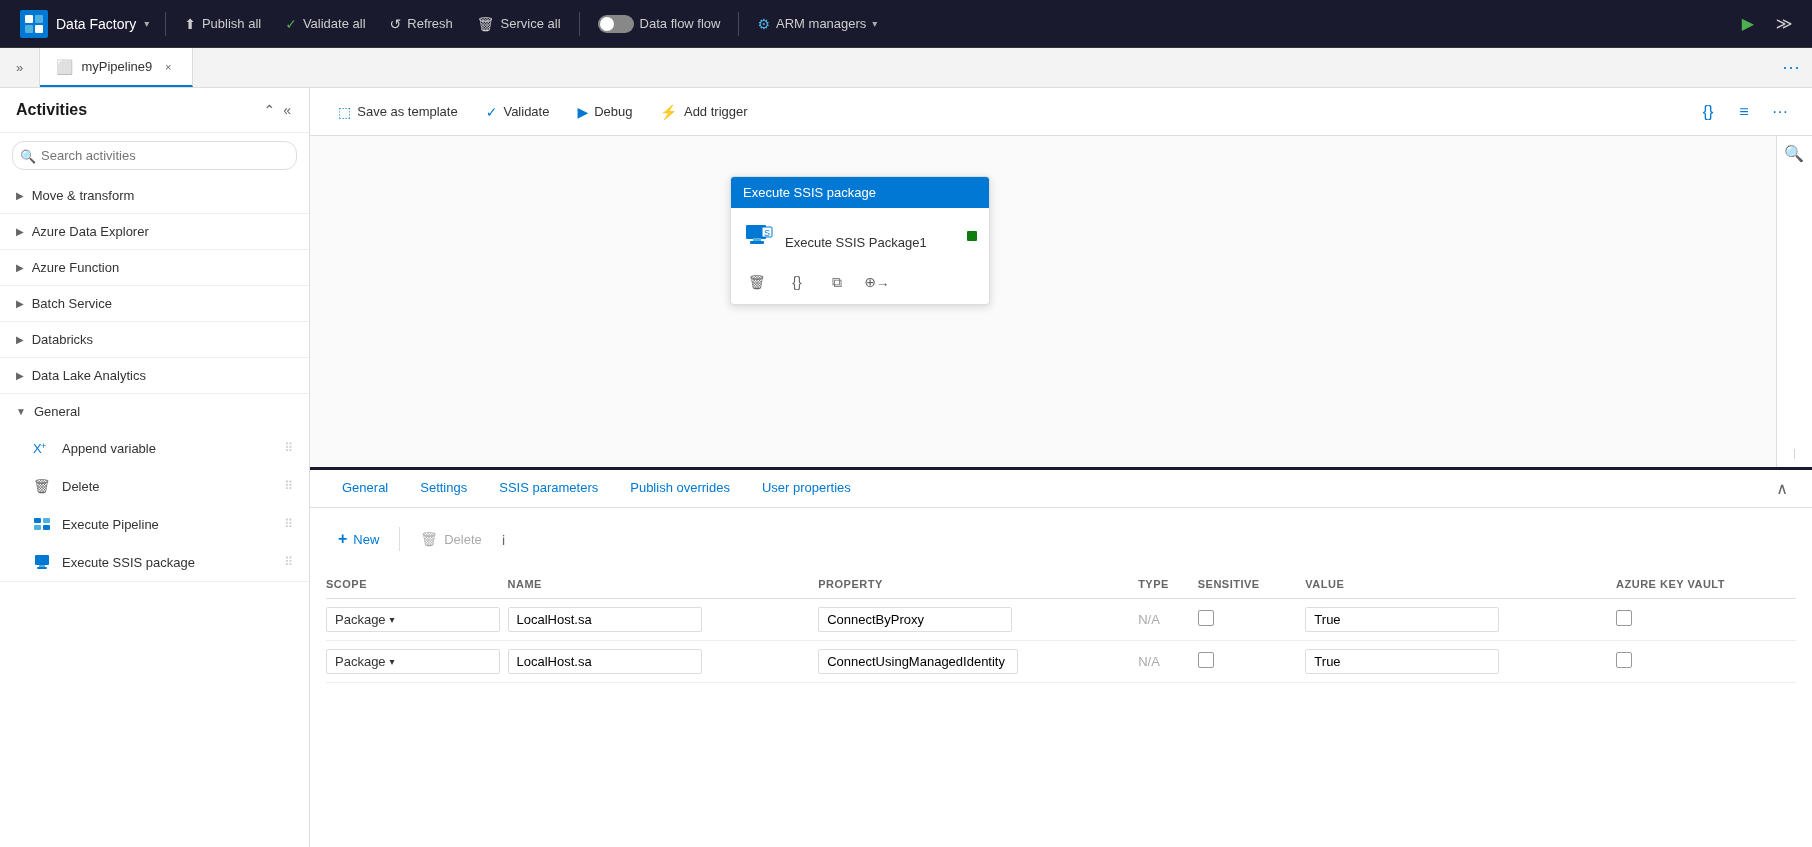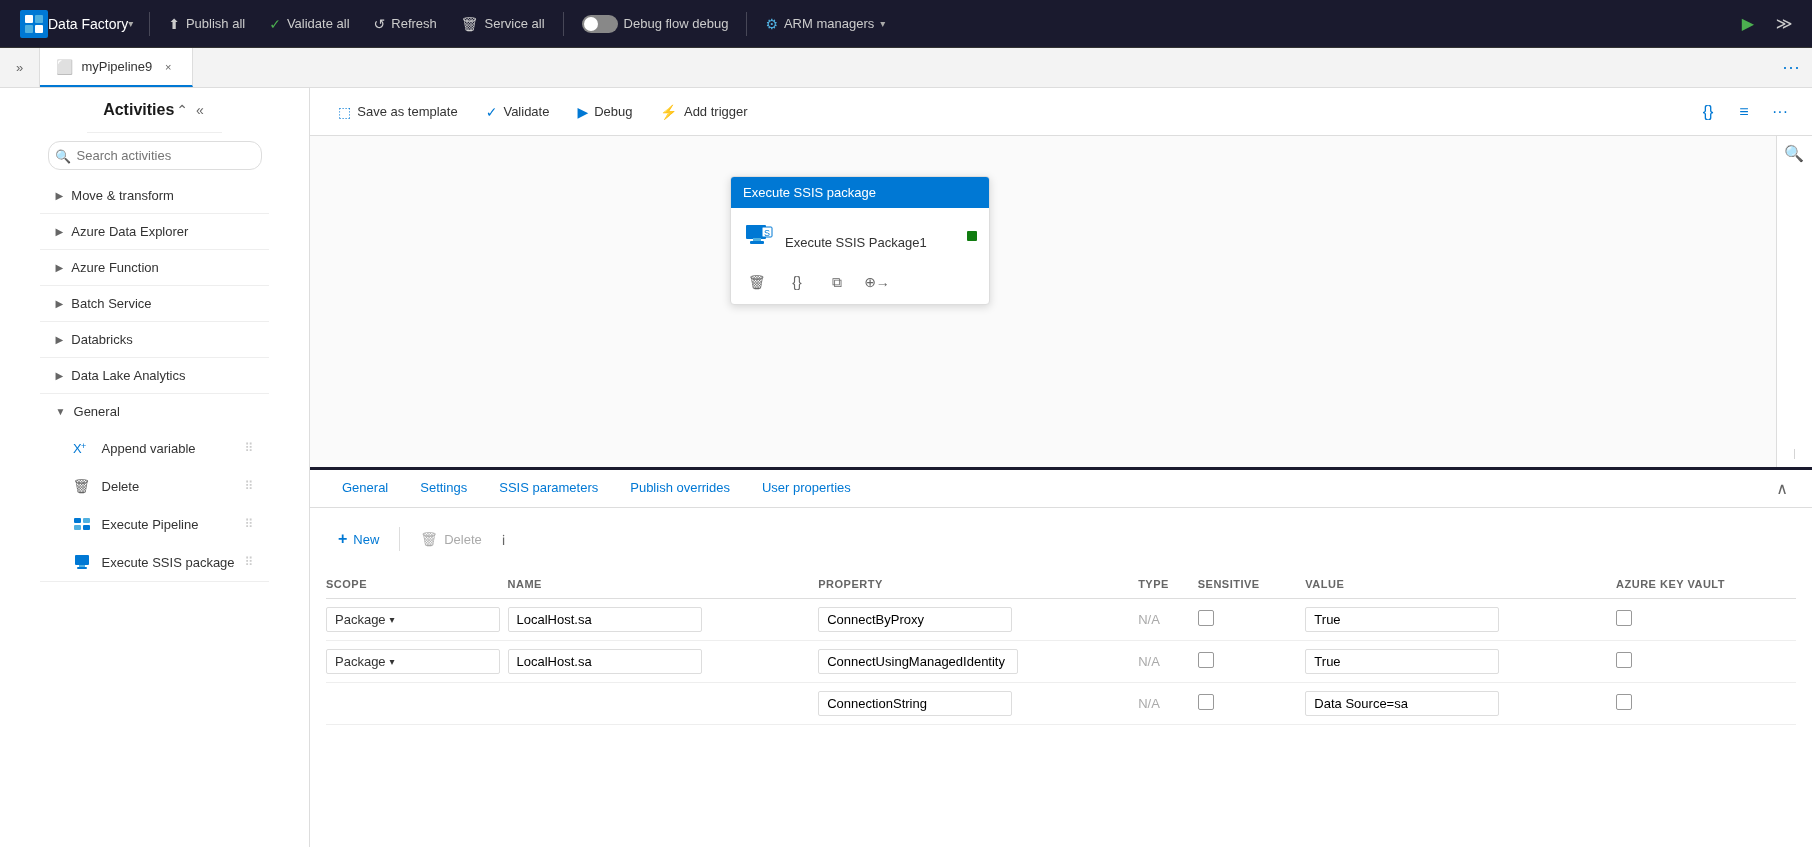--- a/index.html
+++ b/index.html
@@ -23,21 +23,21 @@
       padding: 4px 10px;
       cursor: pointer;
       border-radius: 2px;
       font-size: 13px;
       white-space: nowrap;
       color: #ccc;
     }
     .top-bar-brand {
       display: flex;
       align-items: center;
-      gap: 0;
+      gap: 8px;
       color: #fff;
       font-size: 14px;
       font-weight: 500;
       padding: 4px 8px;
       cursor: pointer;
     }
     .brand-icon {
       width: 28px; height: 28px;
       background: #0078d4;
       display: flex; align-items: center; justify-content: center;
@@ -130,21 +130,20 @@
     }
 
     
     .sidebar {
       width: 310px;
       border-right: 1px solid #ddd;
       display: flex;
       flex-direction: column;
       overflow: hidden;
       flex-shrink: 0;
-      align-items: center;
     }
     .sidebar-header {
       display: flex;
       align-items: center;
       justify-content: space-between;
       padding: 12px 16px;
       border-bottom: 1px solid #eee;
     }
     .sidebar-title {
       font-size: 16px;
@@ -501,21 +500,21 @@
     <span style="font-size:14px;">↺</span>
     <span>Refresh</span>
   </div>
   <div class="top-bar-item">
     <span style="font-size:14px;">🗑</span>
     <span>Service all</span>
   </div>
   <div class="top-bar-divider"></div>
   <div class="top-bar-item">
     <div class="toggle-switch"></div>
-    <span>Debug flow debug</span>
+    <span>Data flow flow</span>
   </div>
   <div class="top-bar-divider"></div>
   <div class="top-bar-item">
     <span style="font-size:14px;color:#50b0e0;">⚙</span>
     <span>ARM managers</span>
     <span style="font-size:10px;color:#aaa;">▾</span>
   </div>
   <div class="top-bar-right">
     <div class="icon-btn">
       <span style="color:#4caf50;font-size:16px;">▶</span>
@@ -820,37 +819,18 @@
                 <span class="checkbox"></span>
               </td>
               <td>
                 <input type="text" class="value-input" value="True" style="">
               </td>
               <td>
                 <span class="checkbox"></span>
               </td>
             </tr>
 
-            <tr>
-              <td></td>
-              <td></td>
-              <td>
-                <input type="text" class="field-input" value="ConnectionString" style="min-width: 160px;">
-              </td>
-              <td>
-                <span class="na-text">N/A</span>
-              </td>
-              <td>
-                <span class="checkbox"></span>
-              </td>
-              <td>
-                <input type="text" class="value-input" value="Data Source=sa" style="">
-              </td>
-              <td>
-                <span class="checkbox"></span>
-              </td>
-            </tr>
           </tbody>
         </table>
       </div>
     </div>
   </div>
 </div>
 
 </body></html>

